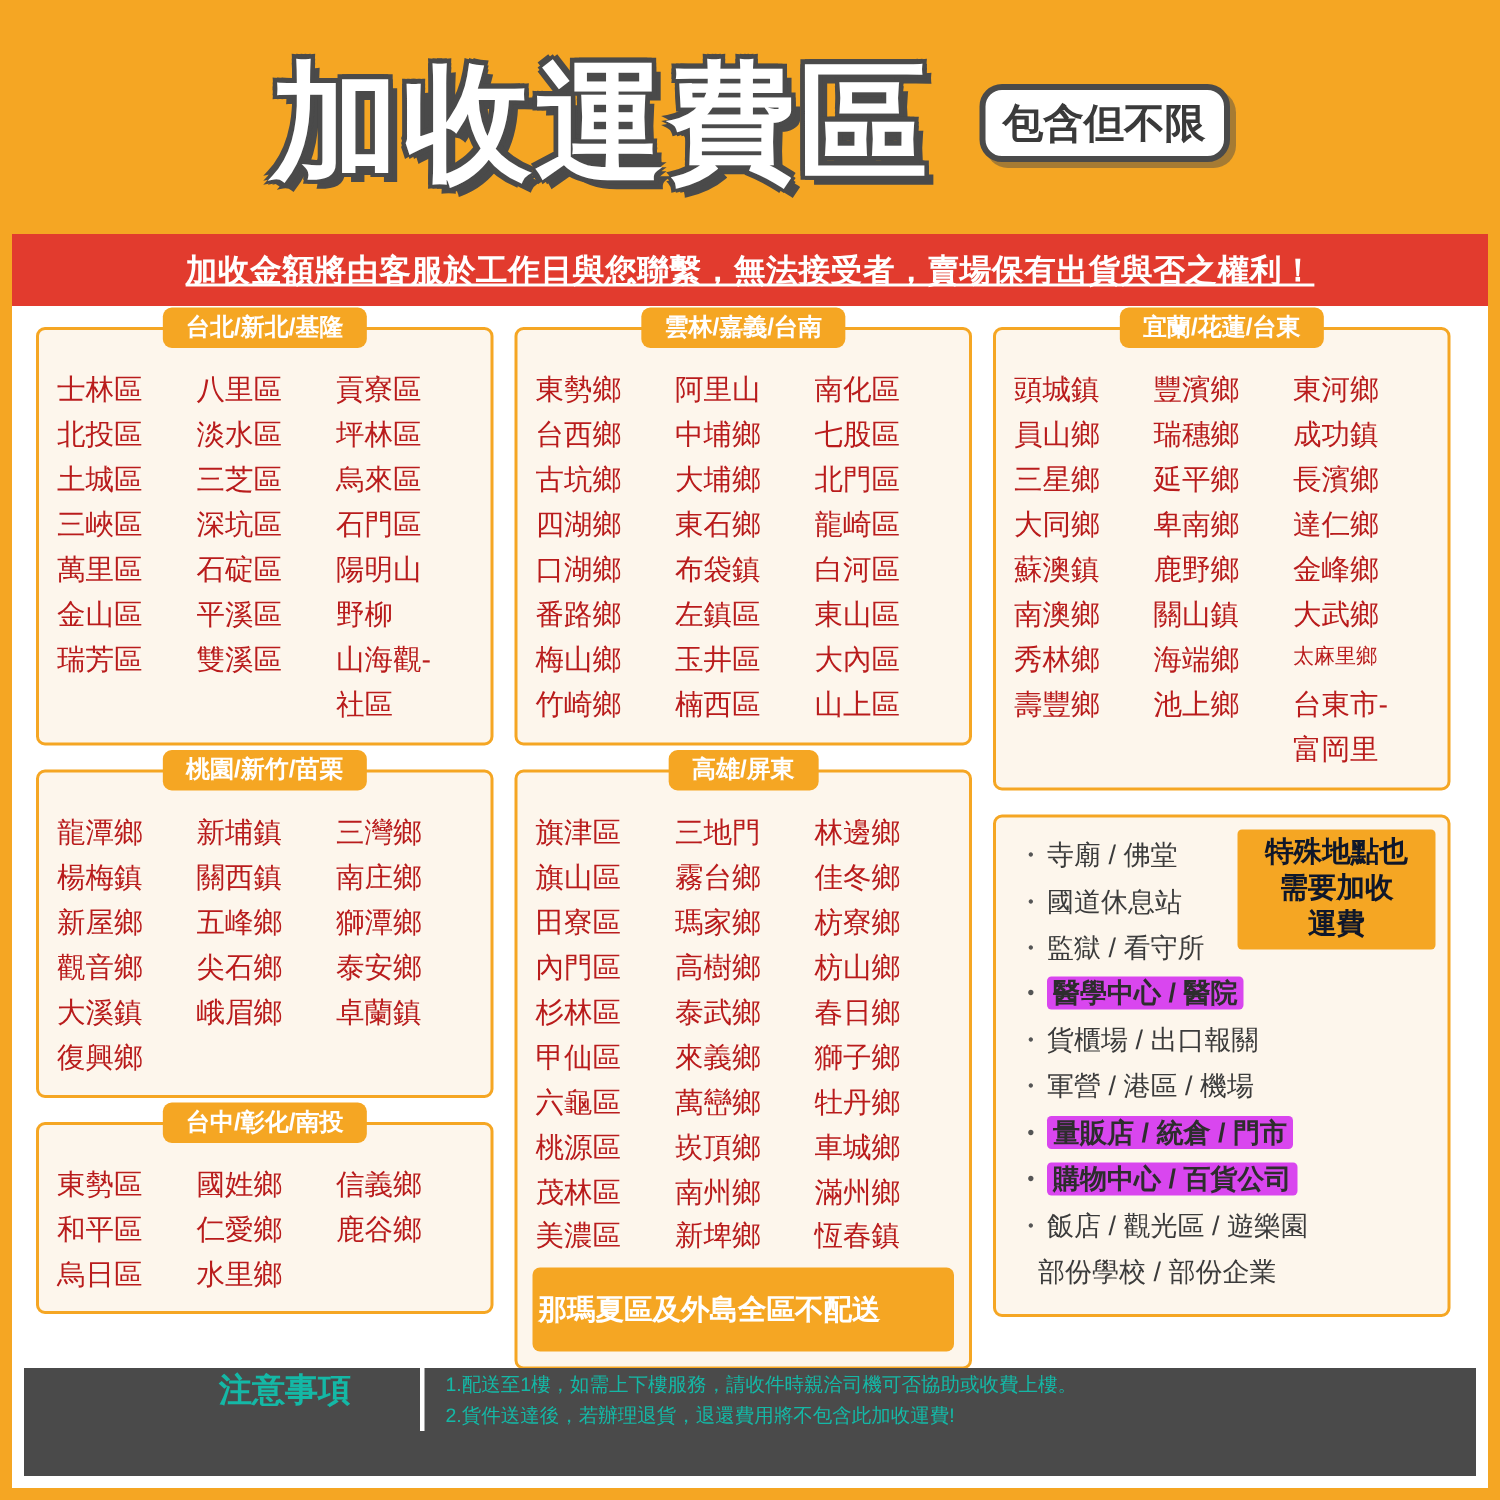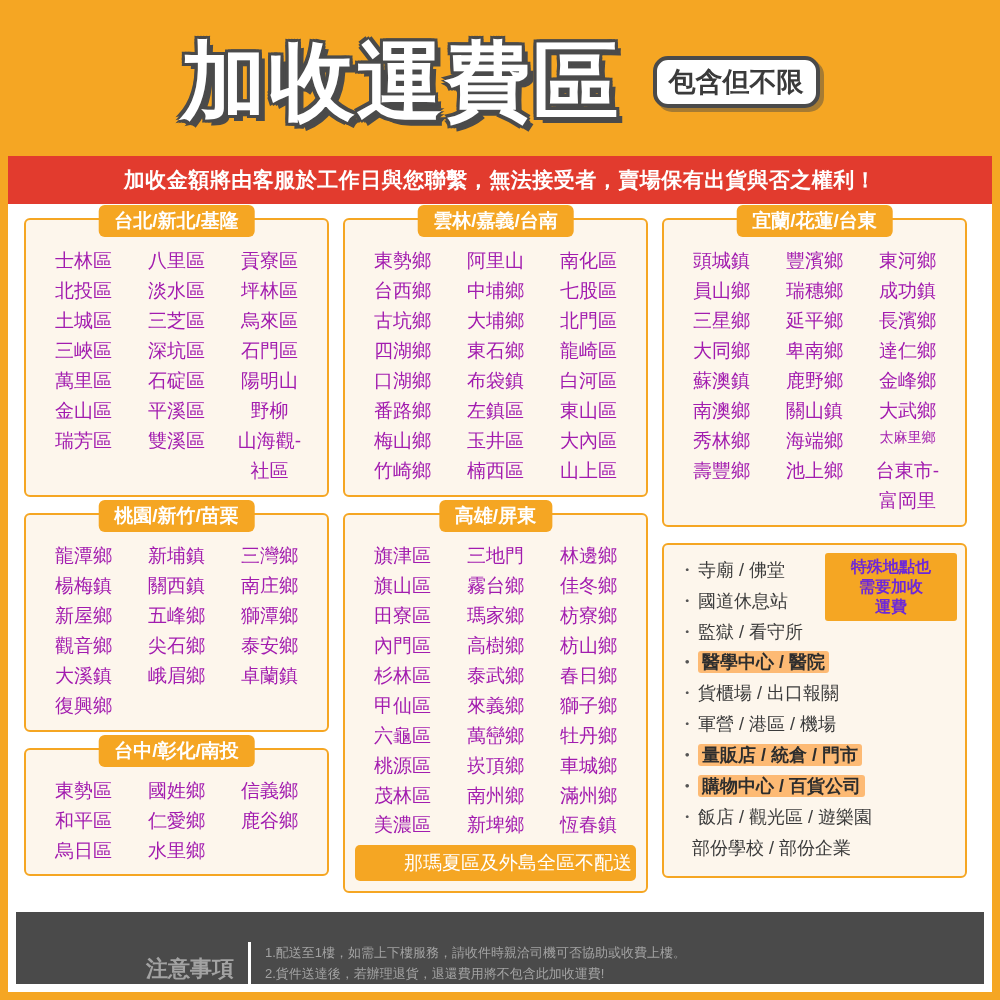--- a/index.html
+++ b/index.html
@@ -57,20 +57,21 @@
   .notice {
     height:48px;
     background:#e23b2e;
     color:#ffffff;
     font-size:21px;
     font-weight:bold;
     display:flex;
     align-items:center;
     justify-content:center;
     letter-spacing:.5px;
+    text-decoration:underline;
   }
 
   
   .content {
     position:relative;
     padding:14px 16px 0 16px;
     height:calc(1000px - 16px - 148px - 48px);
   }
 
   .col-wrap { display:flex; gap:14px; align-items:flex-start; }
@@ -83,102 +84,103 @@
     position:relative;
     padding:26px 10px 10px 10px;
     margin-bottom:16px;
   }
   .card-title {
     position:absolute;
     top:-15px; left:50%;
     transform:translateX(-50%);
     background:#f5a623;
     color:#ffffff;
-    font-size:19px;
+    font-size:16px;
     font-weight:bold;
     padding:3px 16px;
     border-radius:6px;
     white-space:nowrap;
   }
   .grid3 {
     display:grid;
     grid-template-columns:1fr 1fr 1fr;
     row-gap:3px;
     column-gap:2px;
     font-size:19px;
-    color:#a21caf;
-    text-align:center;
+    color:#b91c1c;
+    text-align:left;
     padding:2px 2px 0 2px;
   }
   .grid3 span { line-height:1.42; white-space:nowrap; }
   .small { font-size:14px; }
 
   
   .special {
     border:2px solid #f5a623;
     border-radius:6px;
     background:#fdf6ec;
     padding:12px 12px 10px 14px;
     position:relative;
     min-height:330px;
   }
   .special-flag {
     position:absolute;
     right:8px; top:8px;
     width:132px;
     background:#f5a623;
-    color:#6d28d9;
-    font-weight:bold;
-    font-size:16px;
+    color:#0f172a;
+    font-weight:bold;
+    font-size:19px;
     line-height:1.26;
     padding:4px 6px;
     text-align:center;
     border-radius:3px;
   }
   .special ul { list-style:none; margin:0; padding:0; }
   .special li {
     font-size:18px;
     color:#3b3b3b;
     line-height:1.55;
     margin-bottom:3px;
     white-space:nowrap;
   }
   .special li.hl {
     font-weight:bold;
     color:#2d2d2d;
   }
   .special li.hl span.mark {
-    background:#fdba74;
+    background:#d946ef;
     padding:1px 4px;
     border-radius:3px;
   }
   .special li .dot { color:#555; margin-right:2px; }
 
   
   .strip {
     background:#f5a623;
     color:#ffffff;
-    font-weight:normal;
+    font-weight:bold;
     font-size:19px;
-    text-align:right;
-    padding:5px 4px;
+    text-align:left;
+    padding:15px 4px;
     border-radius:5px;
     margin-top:6px;
   }
 
   
   .footer {
     position:absolute;
     left:8px; right:8px; bottom:8px;
     height:72px;
     background:#4a4a4a;
-    color:#a3a3a3;
+    color:#14b8a6;
     display:flex;
-    align-items:flex-end;
+    align-items:flex-start;
     padding-left:130px;
+    gap:32px;
   }
   .footer-label {
     font-size:22px;
     font-weight:bold;
     margin-right:14px;
     white-space:nowrap;
   }
   .footer-lines {
     border-left:3px solid #ffffff;
     padding-left:14px;

